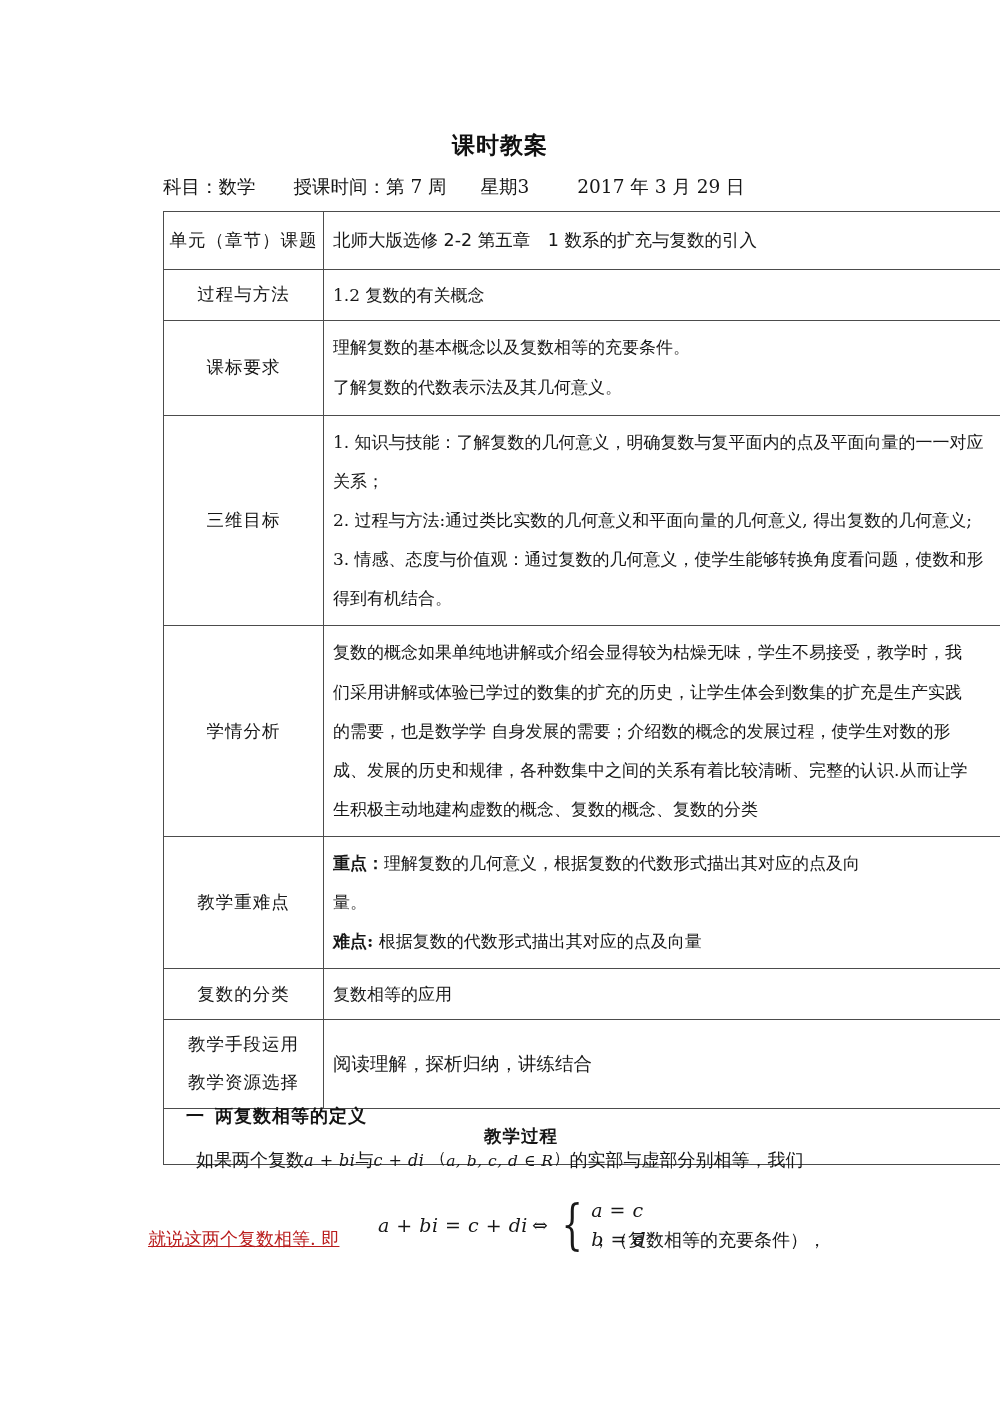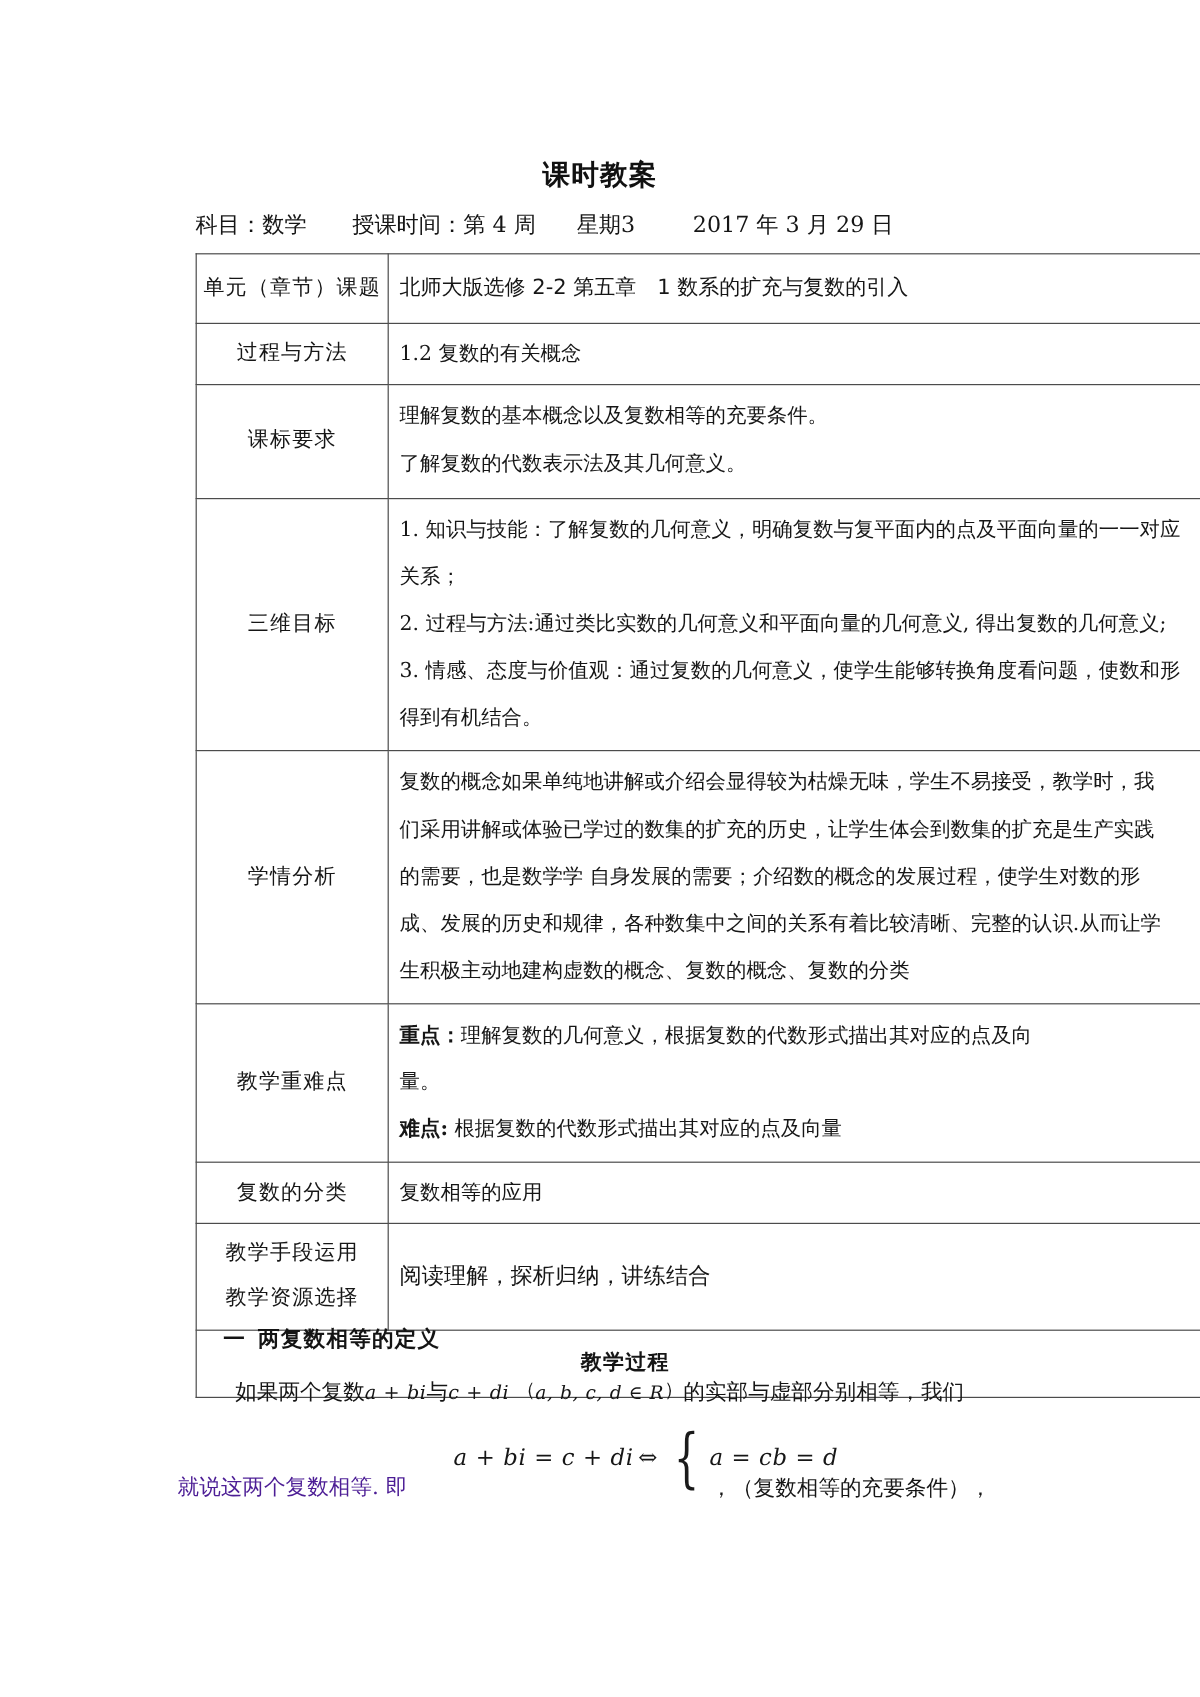--- a/index.html
+++ b/index.html
@@ -140,21 +140,22 @@
     white-space: nowrap;
     color: #151515;
   }
 
   .para-concl {
     position: absolute;
     left: 148px;
     top: 1227px;
     font-size: 18px;
     white-space: nowrap;
-    color: #4c1d95;
+    color: #b91c1c;
+    text-decoration: underline;
   }
 
   
   .mathi {
     font-family: "DejaVu Serif", "Liberation Serif", serif;
     font-style: italic;
     font-size: 16px;
     letter-spacing: .5px;
   }
   .mathi.sm { font-size: 15.5px; }
@@ -182,41 +183,42 @@
     font-size: 54px;
     line-height: 0.72;
     font-family: "DejaVu Serif", "Liberation Serif", serif;
     margin: 0 2px 0 3px;
     transform: scaleX(0.62);
     display: inline-block;
     color: #1a1a1a;
   }
   .eq-cases {
     display: flex;
+    flex-direction: column;
     font-style: italic;
     font-size: 19px;
     line-height: 1.55;
     letter-spacing: .5px;
   }
   .eq-comma {
     position: absolute;
     left: 592px;
     top: 1228px;
     font-size: 18px;
   }
 </style>
 </head>
 <body>
 
 <div class="page">
 
   <div class="doc-title">课时教案</div>
 
   <div class="meta-line">
-    <span class="seg">科目：</span><span class="seg">数学</span><span class="gap-a"></span><span class="seg">授课时间：</span><span class="seg">第 4 周</span><span class="gap-b"></span><span class="seg">星期3</span><span class="gap-c"></span><span class="seg">2017 年 3 月 29 日</span>
+    <span class="seg">科目：</span><span class="seg">数学</span><span class="gap-a"></span><span class="seg">授课时间：</span><span class="seg">第 7 周</span><span class="gap-b"></span><span class="seg">星期3</span><span class="gap-c"></span><span class="seg">2017 年 3 月 29 日</span>
   </div>
 
   <table class="lesson-table">
     <colgroup>
         <col class="col-label">
         <col>
       </colgroup>
     <tbody>
 
       <tr class="row-unit">

